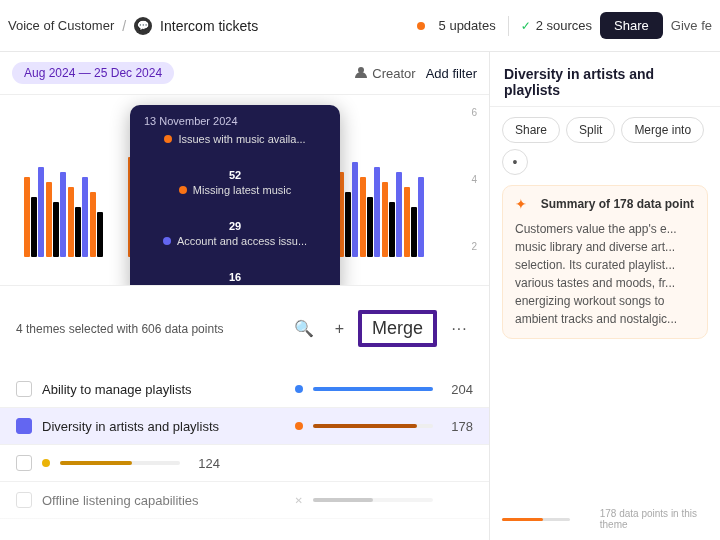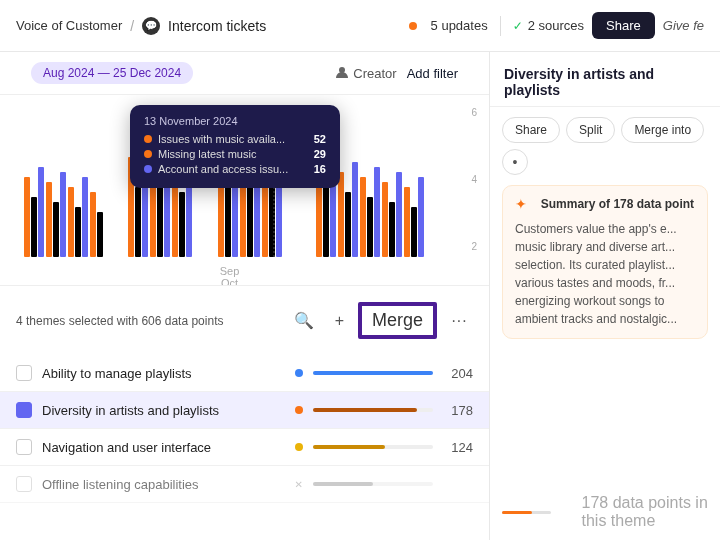--- a/index.html
+++ b/index.html
@@ -11,21 +11,21 @@
       overflow: hidden;
       position: relative;
     }
 
     
     .topbar {
       display: flex;
       align-items: center;
       background: #fff;
       height: 52px;
-      padding: 0 16px;
+      padding: 0 8px;
       border-bottom: 1px solid #e8e8e8;
       gap: 8px;
       position: relative;
       z-index: 10;
     }
     .topbar-brand {
       font-size: 13px;
       font-weight: 500;
       color: #333;
     }
@@ -84,21 +84,20 @@
       font-size: 13px;
       font-weight: 500;
       cursor: pointer;
     }
     .btn-give {
       background: transparent;
       border: none;
       font-size: 13px;
       color: #555;
       cursor: pointer;
-      font-style: italic;
     }
 
     
     .main-layout {
       display: flex;
       height: calc(540px - 52px);
       overflow: hidden;
     }
 
     
@@ -109,21 +108,21 @@
       background: #fff;
       border-right: 1px solid #e8e8e8;
       min-width: 0;
       overflow: hidden;
     }
 
     
     .filter-row {
       display: flex;
       align-items: center;
-      padding: 10px 31px;
+      padding: 10px 12px;
       gap: 10px;
       border-bottom: 1px solid #eee;
     }
     .date-badge {
       background: #e8e4ff;
       color: #5b21b6;
       border-radius: 20px;
       padding: 4px 12px;
       font-size: 12px;
       font-weight: 500;
@@ -197,22 +196,23 @@
     }
     .tooltip-date {
       font-size: 11px;
       color: #c7c4e0;
       margin-bottom: 6px;
     }
     .tooltip-row {
       display: flex;
       align-items: center;
       justify-content: space-between;
-      gap: 4px;
+      gap: 24px;
       margin-bottom: 3px;
+      flex-direction: column;
     }
     .tooltip-left {
       display: flex;
       align-items: center;
       gap: 6px;
     }
     .tooltip-dot {
       width: 8px; height: 8px;
       border-radius: 50%;
       flex-shrink: 0;
@@ -222,21 +222,21 @@
       color: #ddd;
     }
     .tooltip-count {
       font-size: 11px;
       font-weight: 600;
       color: #fff;
     }
 
     
     .theme-list-header {
-      padding: 16px 16px;
+      padding: 24px 16px;
       display: flex;
       align-items: center;
       gap: 8px;
       border-top: 1px solid #eee;
       justify-content: flex-end;
     }
     .theme-count-badge {
       font-size: 12px;
       color: #555;
       flex: 1;
@@ -399,21 +399,21 @@
       border-radius: 2px;
       width: 80px;
     }
     .right-footer-bar-fill {
       height: 100%;
       background: #f97316;
       border-radius: 2px;
       width: 60%;
     }
     .right-footer-text {
-      font-size: 16px;
+      font-size: 10px;
       color: #aaa;
       margin-left: 24px;
     }
 
     
     .fade-bottom {
       position: absolute;
       bottom: 0;
       left: 0;
       right: 0;
@@ -584,21 +584,20 @@
         <span class="theme-name">Diversity in artists and playlists</span>
         <span class="theme-dot" style="background:#f97316;"></span>
         <div class="theme-bar-wrap">
           <div class="theme-bar-fill" style="background:#b45309;width:87%;"></div>
         </div>
         <span class="theme-count">178</span>
       </div>
 
       <div class="theme-item">
         <div class="theme-checkbox"></div>
-        <span class="theme-name">Navigation and user interface</span>
         <span class="theme-dot" style="background:#eab308;"></span>
         <div class="theme-bar-wrap">
           <div class="theme-bar-fill" style="background:#ca8a04;width:60%;"></div>
         </div>
         <span class="theme-count">124</span>
       </div>
 
       <div class="theme-item" style="opacity:0.6;">
         <div class="theme-checkbox"></div>
         <span class="theme-name">Offline listening capabilities</span>

